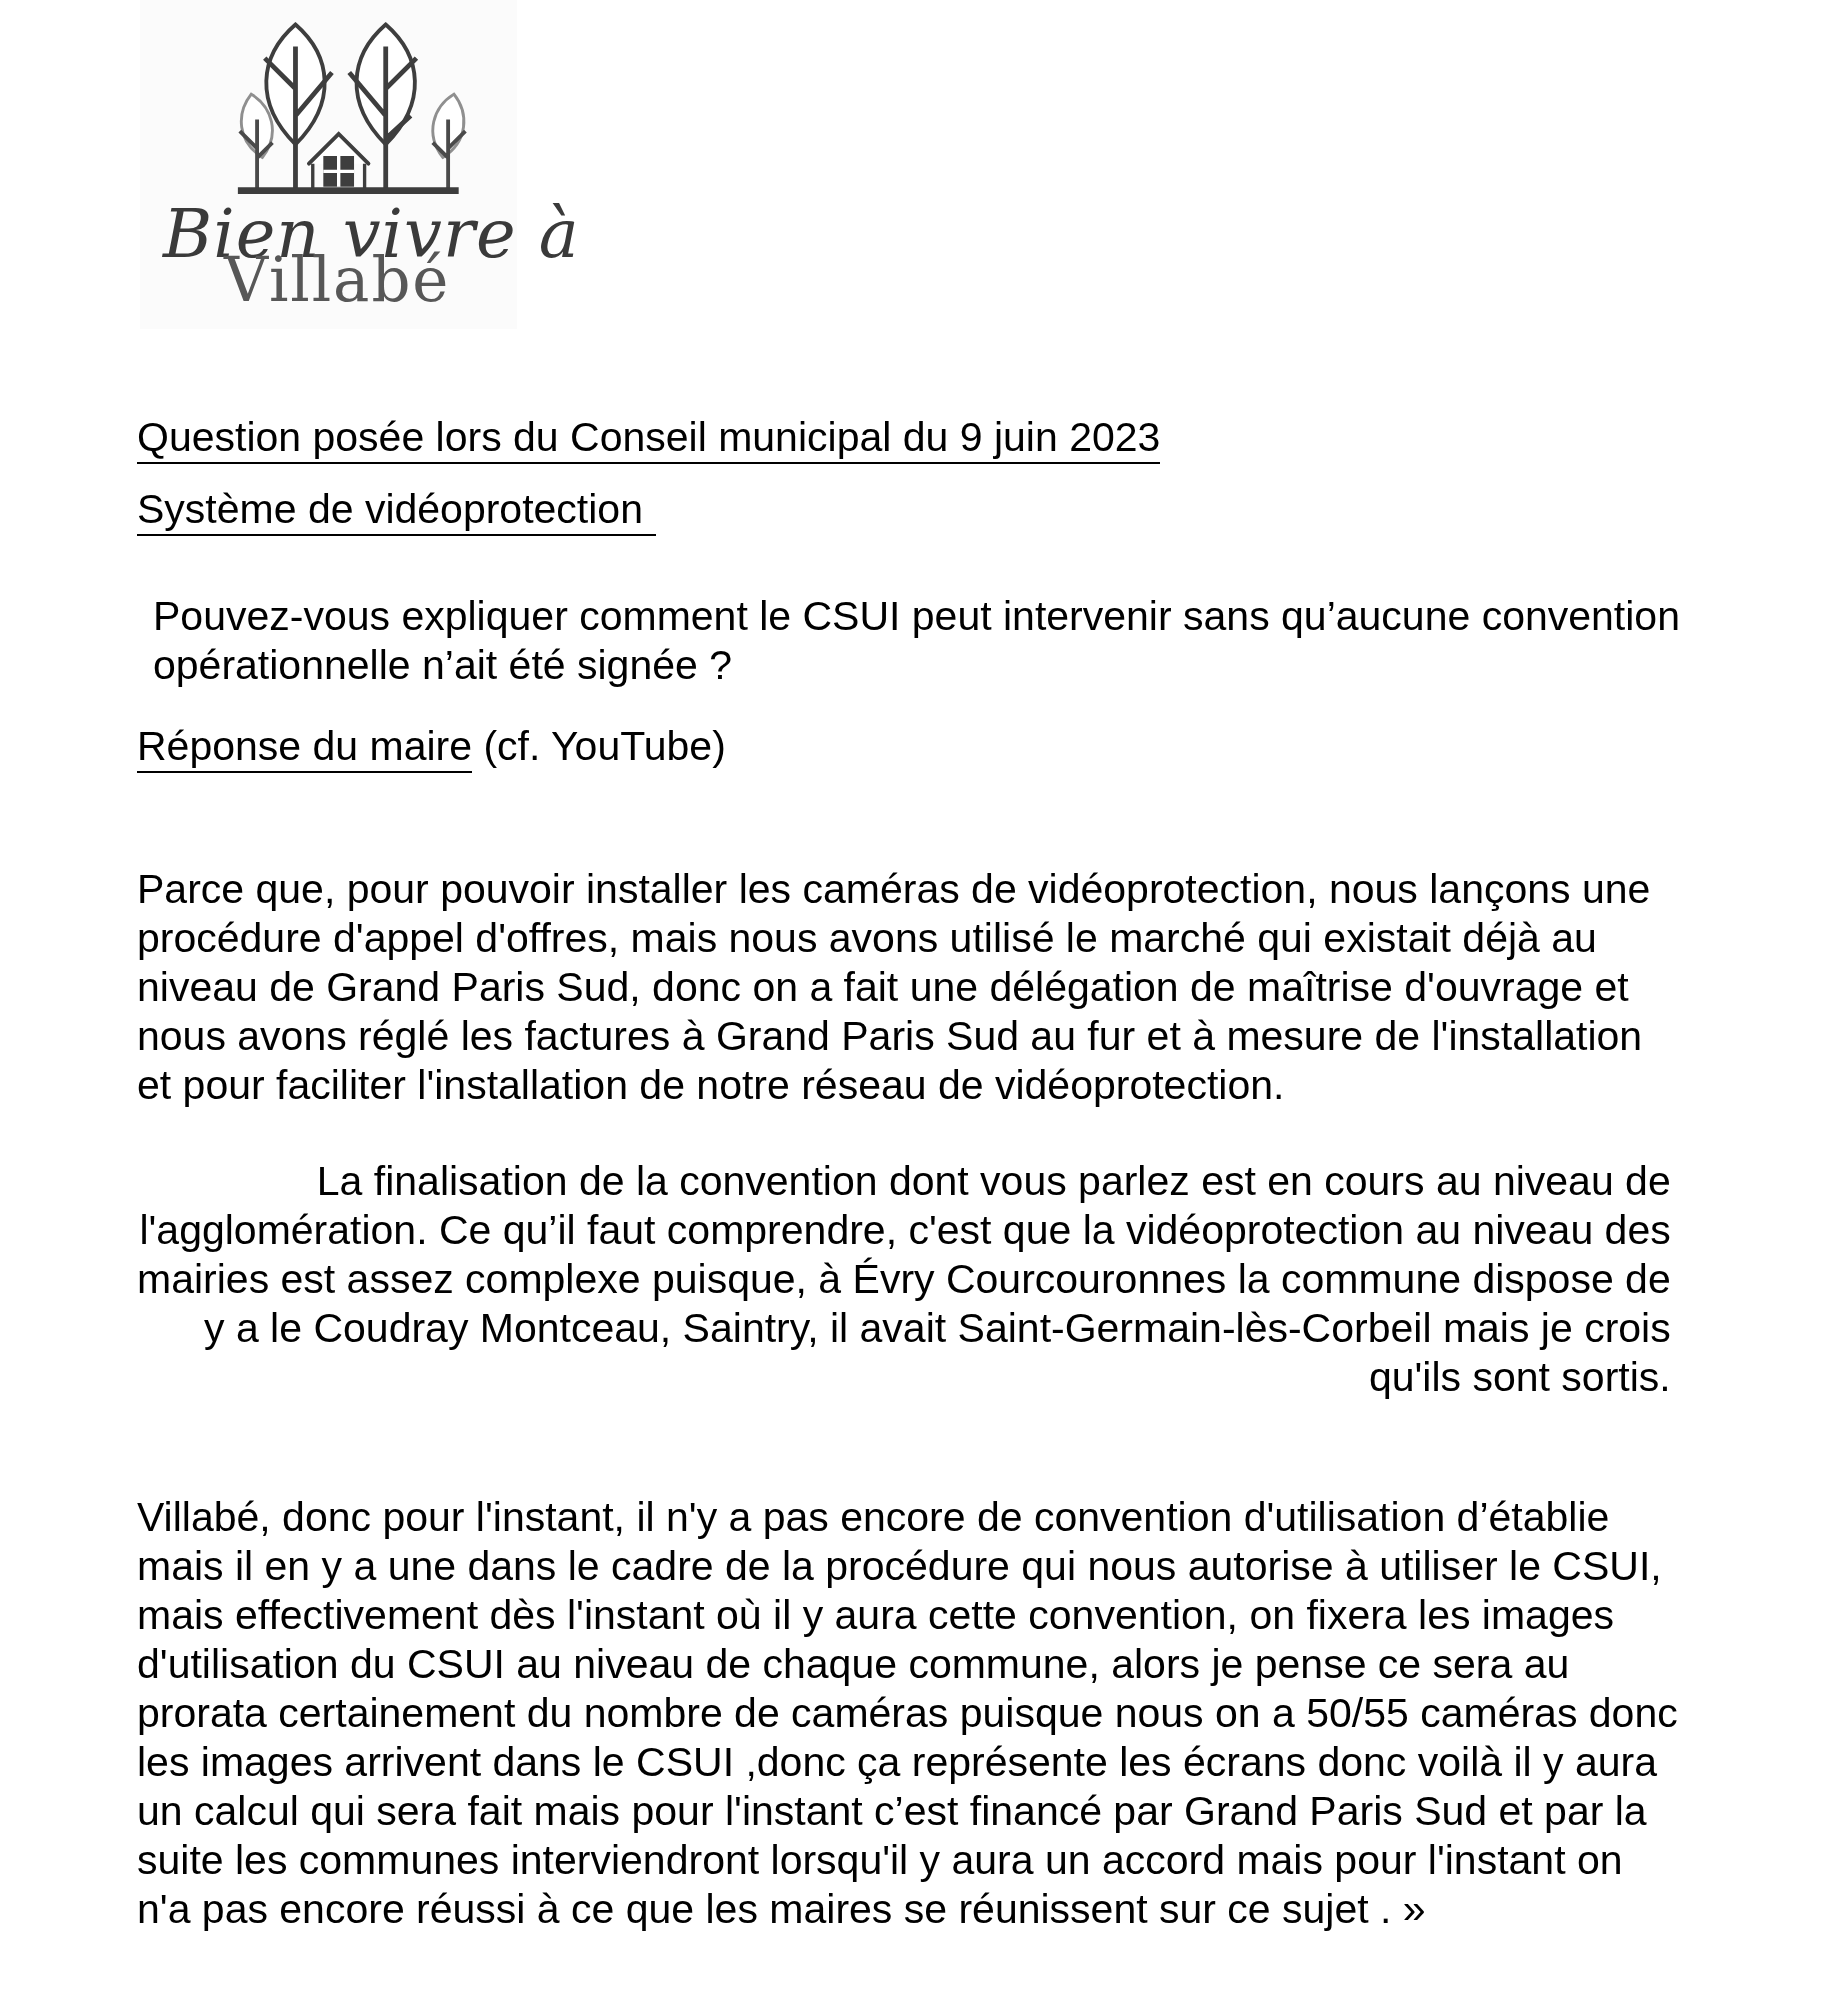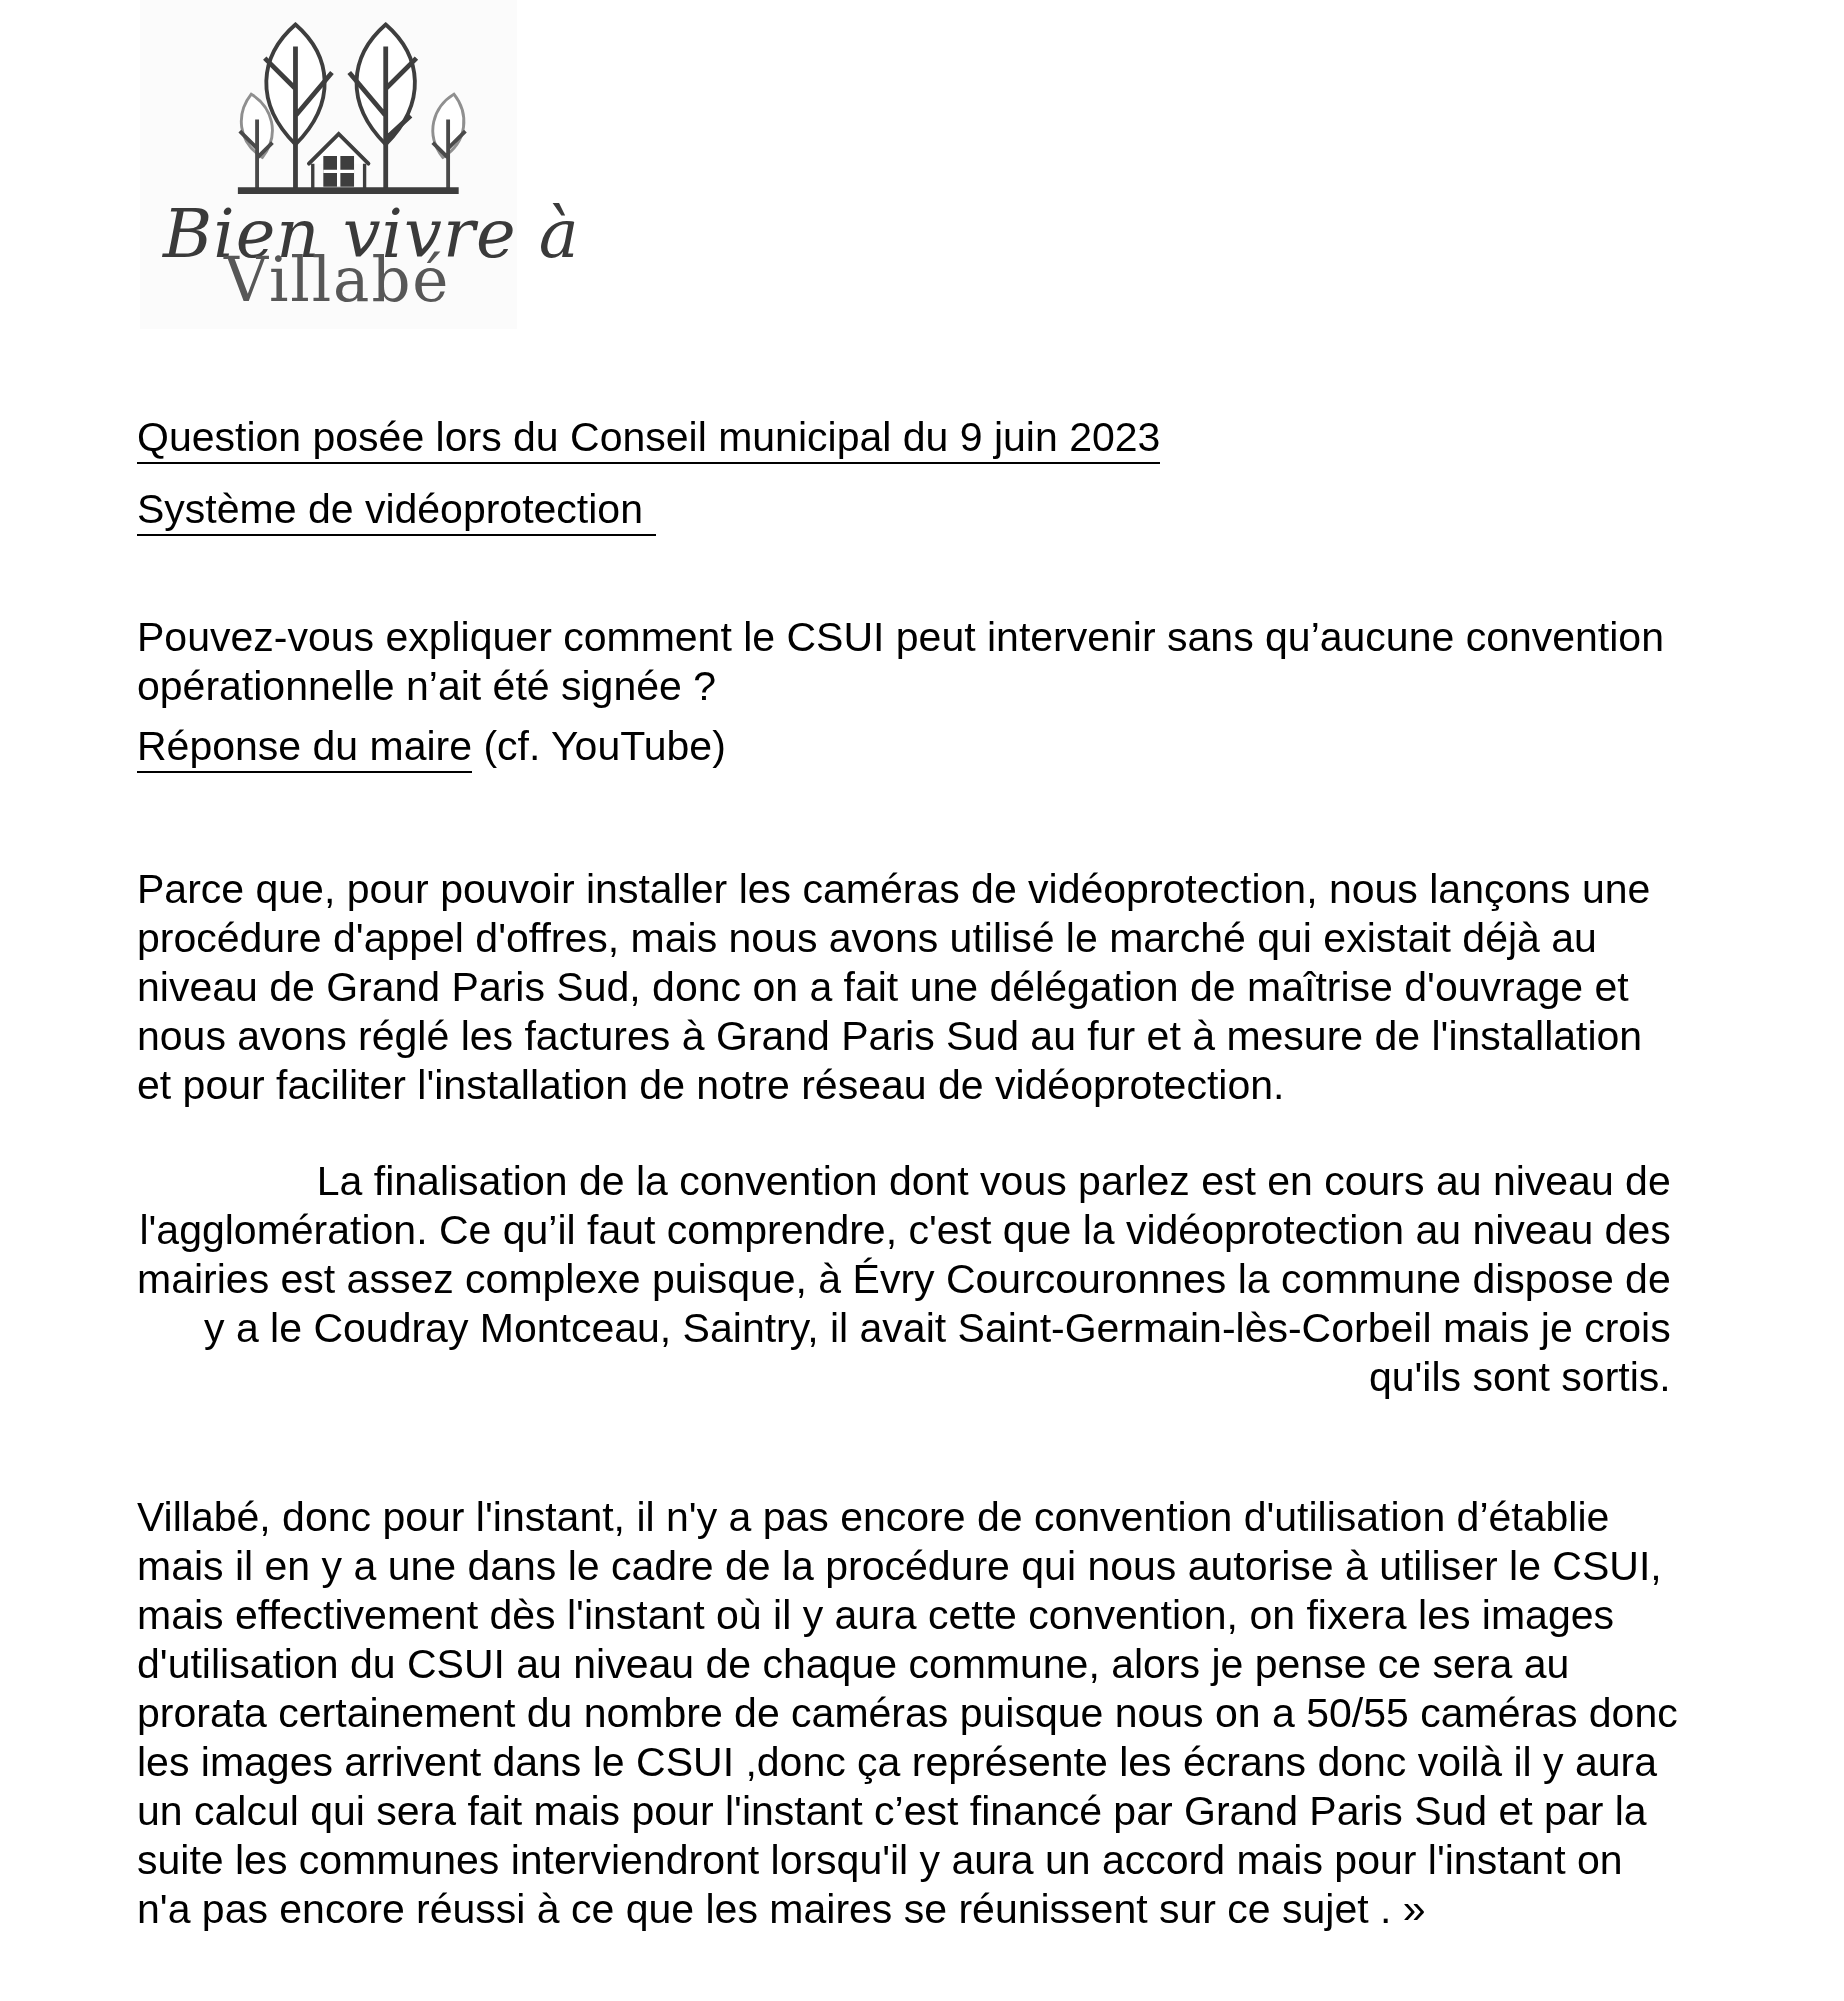--- a/index.html
+++ b/index.html
@@ -31,21 +31,21 @@
     font-size:41px;line-height:49px;color:#000;
   }
   .line{white-space:nowrap;}
   .u{
     display:inline-block;
     border-bottom:2.9px solid #000;
   }
   .u-pad{padding-right:13.4px;}
   .t-title{top:413px;}
   .t-subtitle{top:485px;}
-  .t-question{top:613px;}
+  .t-question{top:592px;margin-left:16px;}
   .t-answer{top:722px;}
   .t-p2{top:865px;}
   .t-p3{top:1157px;text-align:right;}
   .t-p4{top:1493px;}
 </style>
 </head>
 <body>
 
 <div class="page">
 

